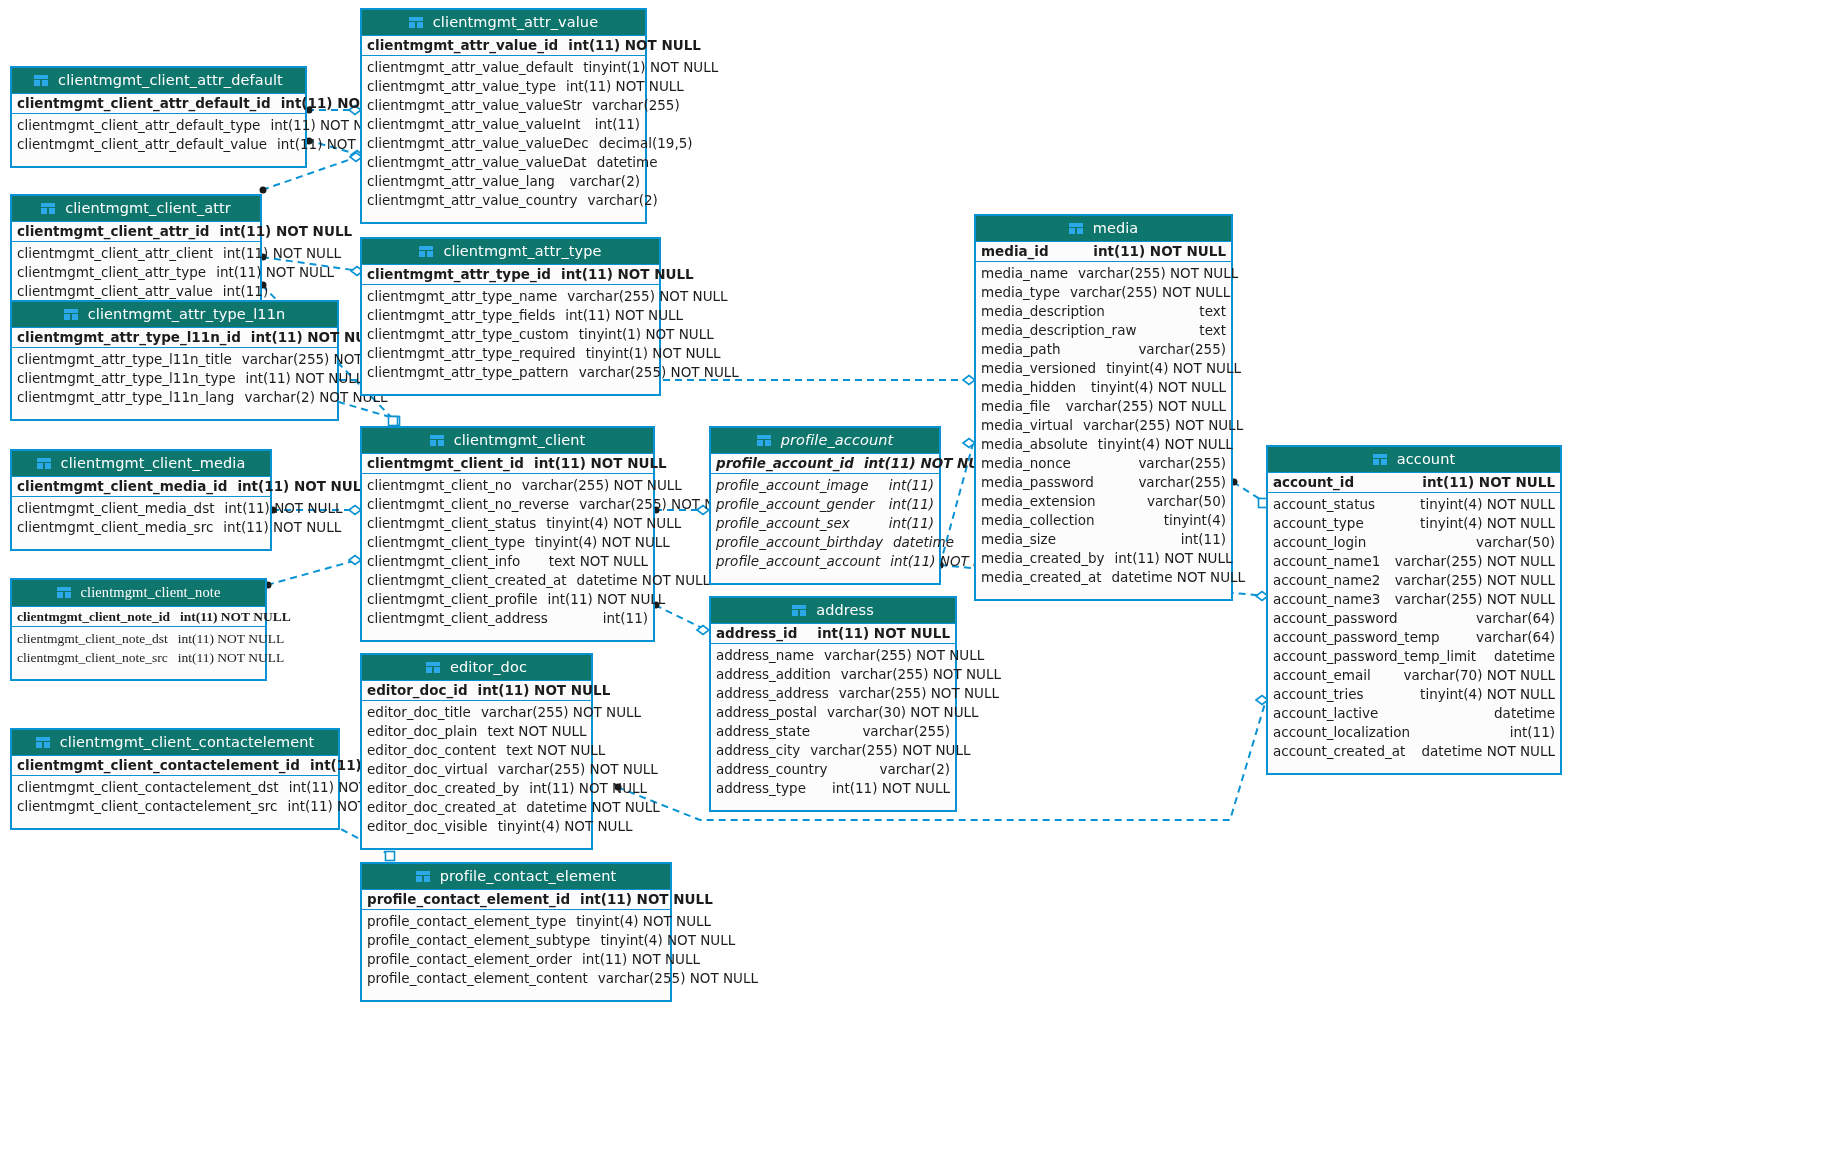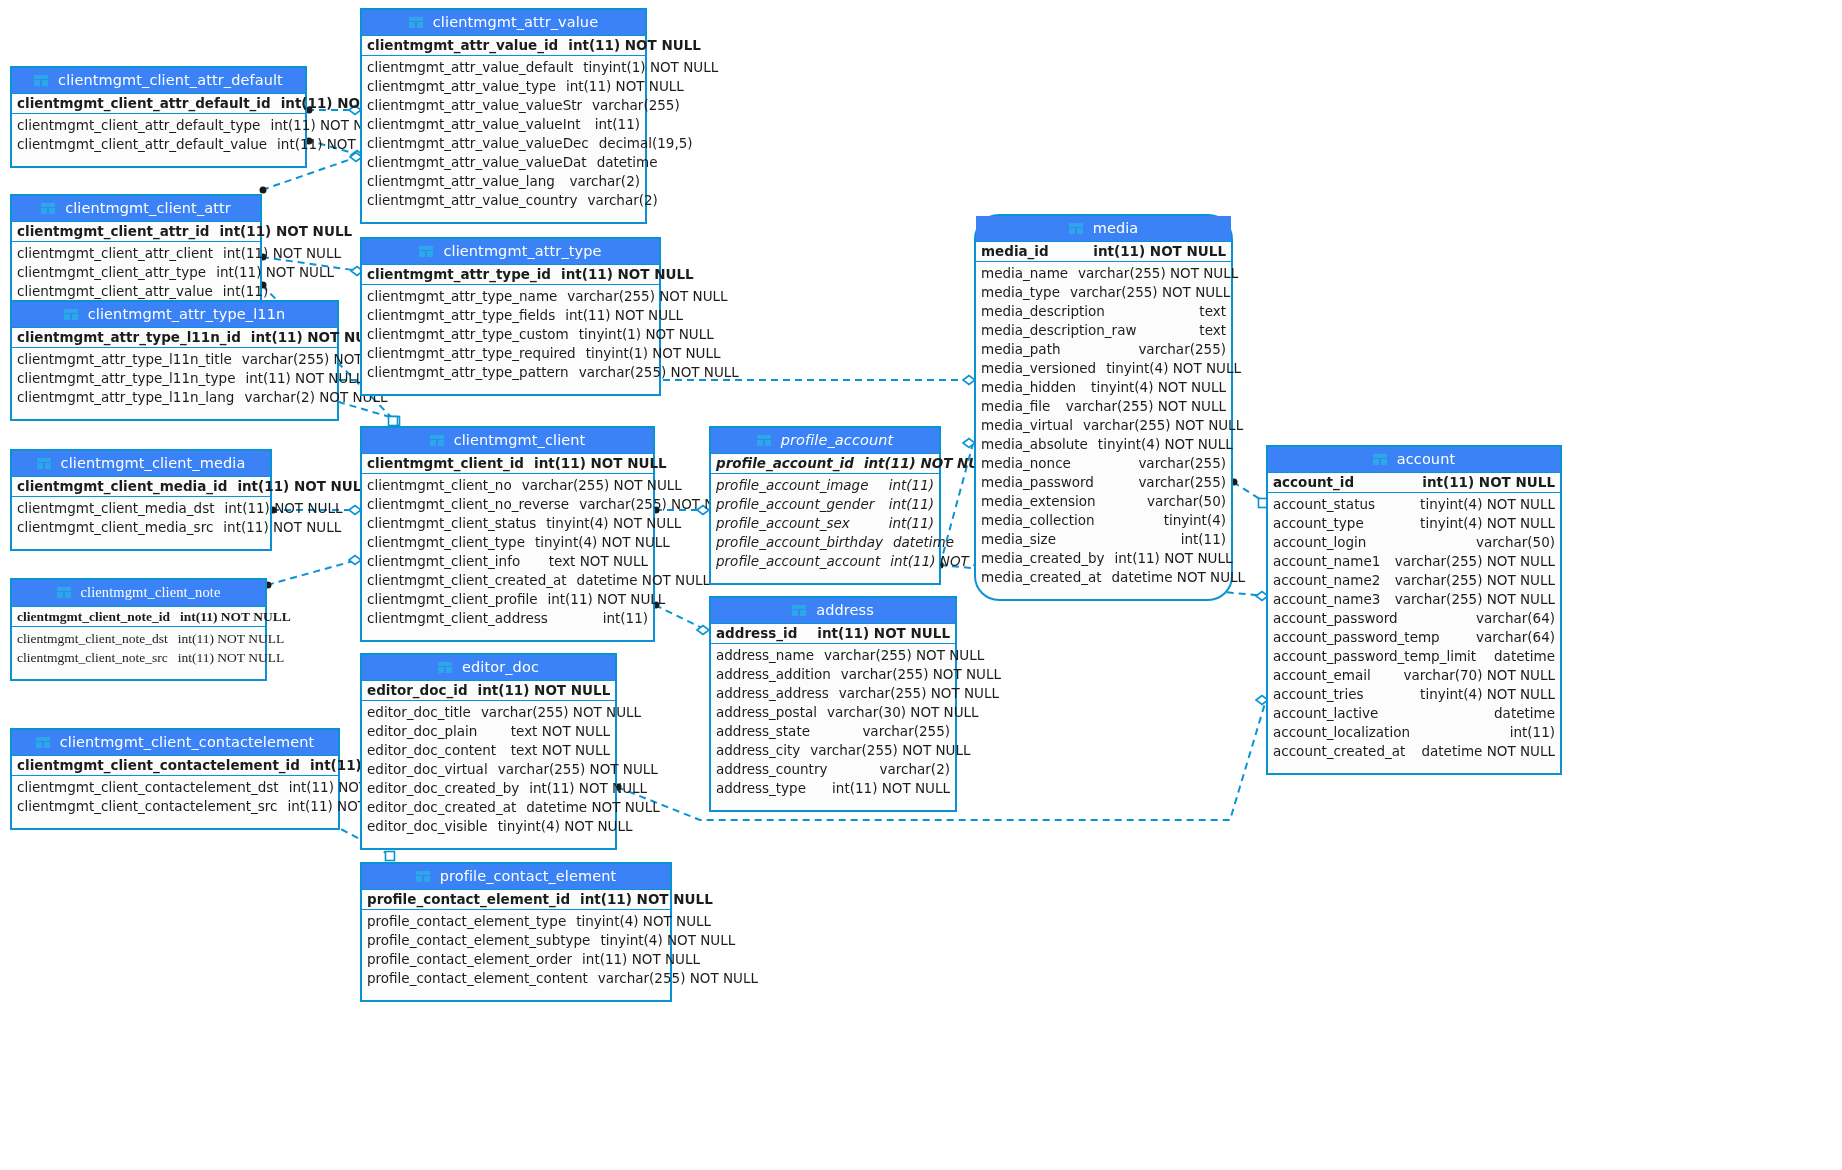--- a/index.html
+++ b/index.html
@@ -22,21 +22,21 @@
     width: 1842px; height: 1170px;
     pointer-events: none;
   }
   .table {
     position: absolute;
     border: 2px solid #0a93d4;
     background: #fcfcfc;
     box-shadow: 0 0 0 0 rgba(0,0,0,0);
   }
   .tbl-header {
-    background: #3b82f6;
+    background: #0f766e;
     color: #ffffff;
     font-size: 14.5px;
     text-align: center;
     padding: 4px 6px 5px 6px;
     white-space: nowrap;
     display: flex;
     align-items: center;
     justify-content: center;
     gap: 10px;
     letter-spacing: 0.1px;
@@ -406,21 +406,21 @@
         <div class="row">
           <span class="fname">clientmgmt_client_profile</span>
           <span class="ftype">int(11) NOT NULL</span>
         </div>
         <div class="row">
           <span class="fname">clientmgmt_client_address</span>
           <span class="ftype">int(11)</span>
         </div>
       </div>
     </div>
-    <div class="table" style="left: 360px; top: 653px; width: 257px;">
+    <div class="table" style="left: 360px; top: 653px; width: 233px;">
       <div class="tbl-header">
         <span class="tbl-icon">
           <i class="b1"></i>
           <i class="b2"></i>
           <i class="b3"></i>
         </span>
         <span>editor_doc</span>
       </div>
       <div class="row pk-row">
         <span class="fname">editor_doc_id</span>
@@ -566,21 +566,21 @@
         <div class="row">
           <span class="fname">address_country</span>
           <span class="ftype">varchar(2)</span>
         </div>
         <div class="row">
           <span class="fname">address_type</span>
           <span class="ftype">int(11) NOT NULL</span>
         </div>
       </div>
     </div>
-    <div class="table" style="left: 974px; top: 214px; width: 259px; border-radius: 25px;">
+    <div class="table" style="left: 974px; top: 214px; width: 259px;">
       <div class="tbl-header">
         <span class="tbl-icon">
           <i class="b1"></i>
           <i class="b2"></i>
           <i class="b3"></i>
         </span>
         <span>media</span>
       </div>
       <div class="row pk-row">
         <span class="fname">media_id</span>

